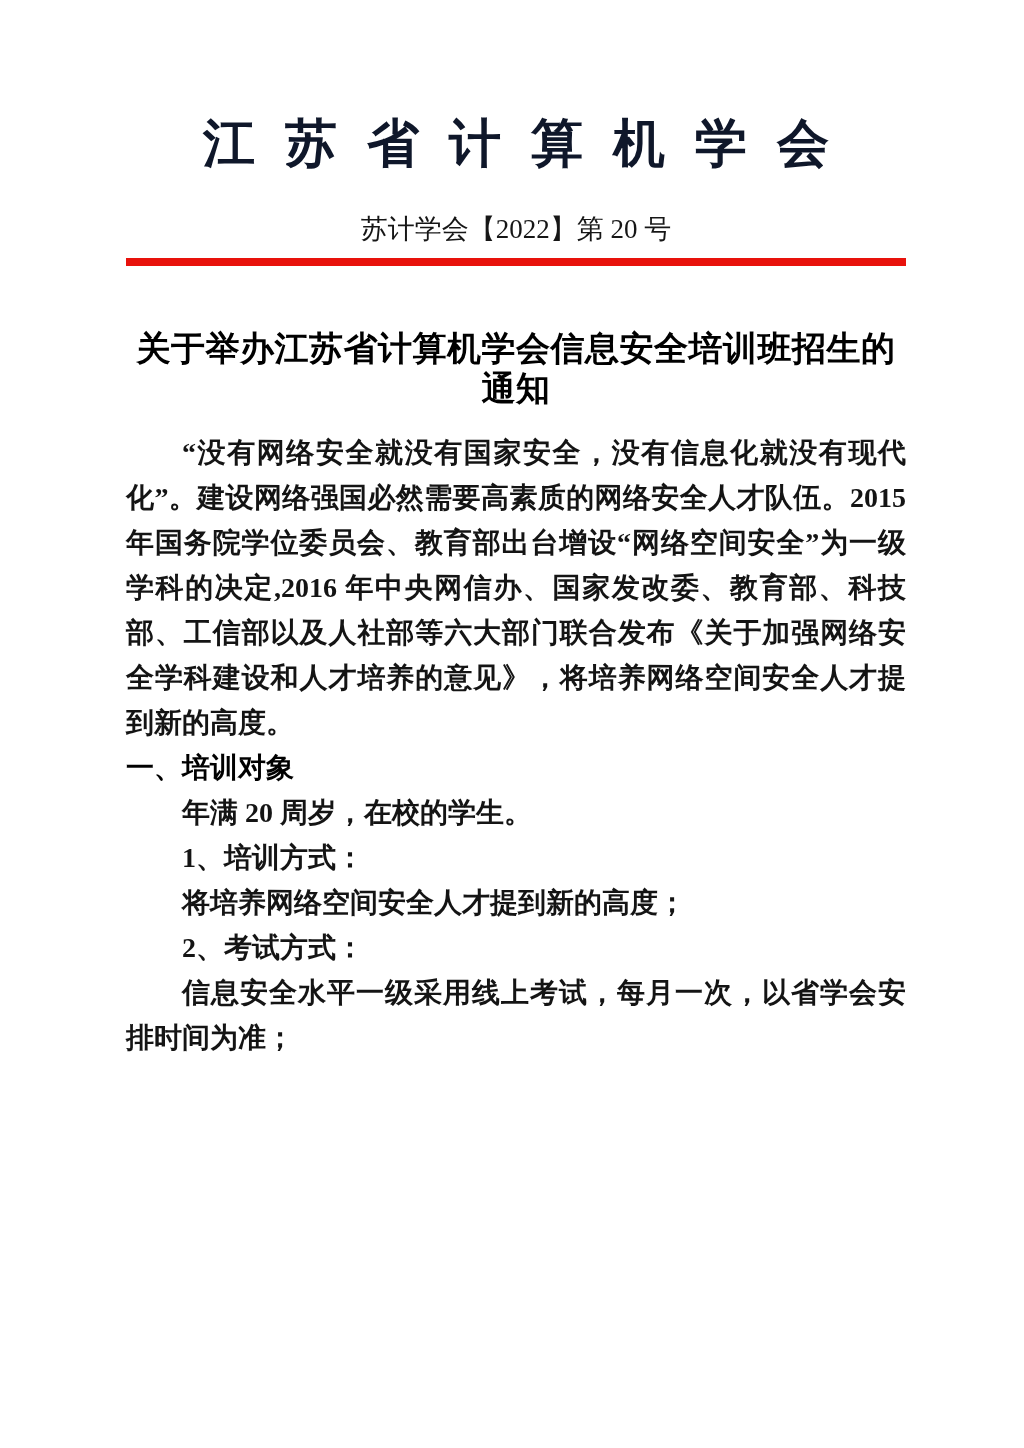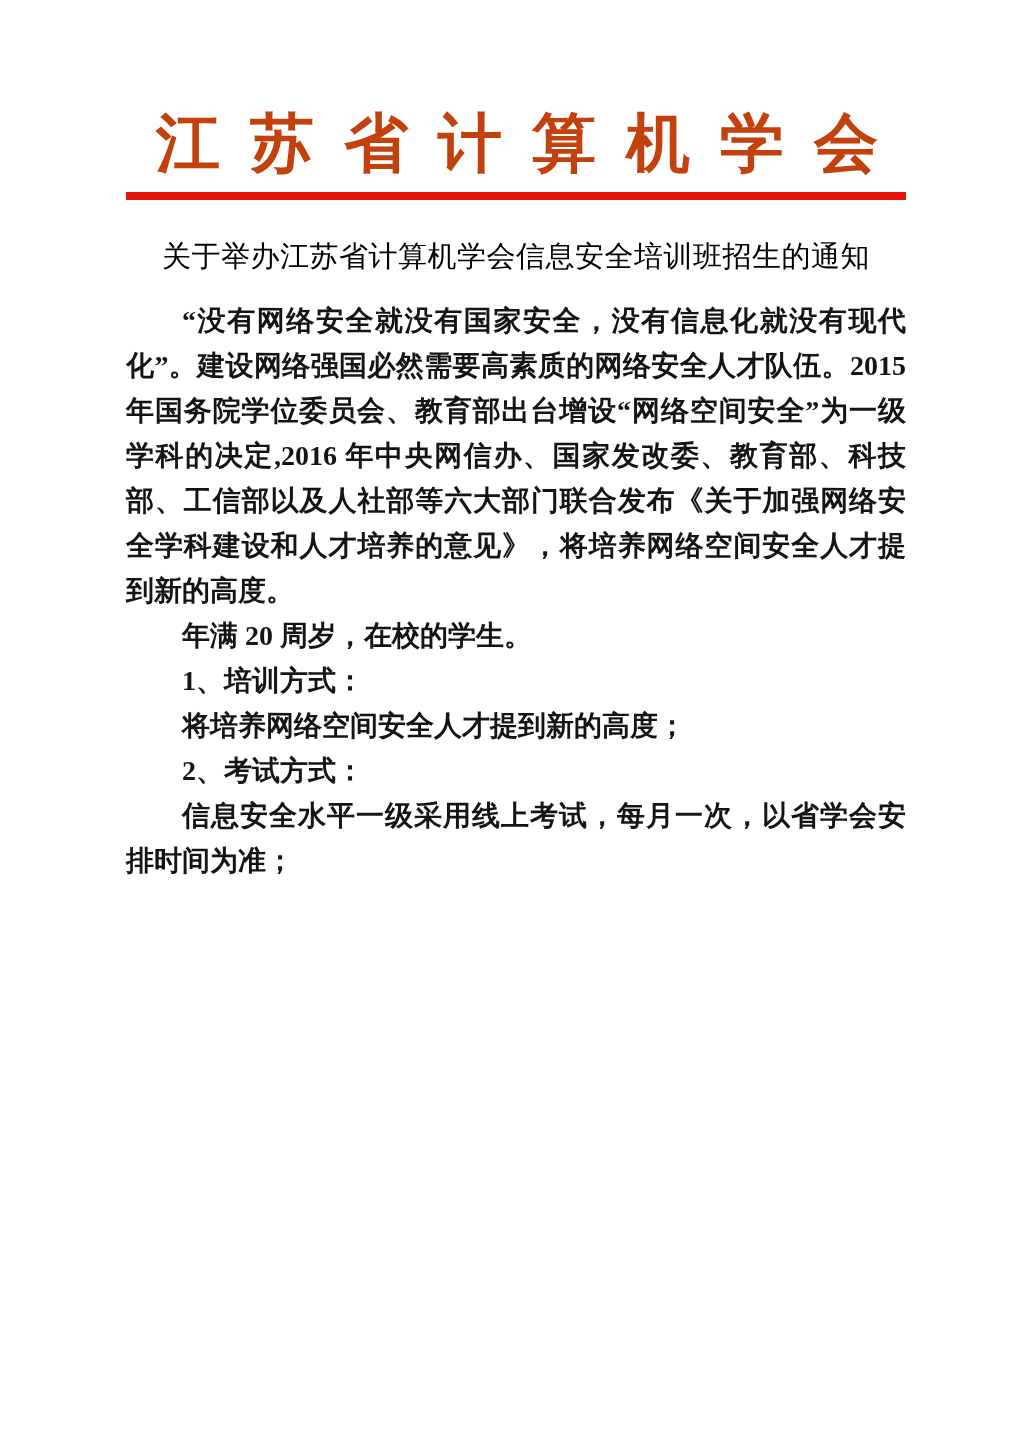--- a/index.html
+++ b/index.html
@@ -14,48 +14,48 @@
   }
   .doc {
     position: absolute;
     left: 126px;
     top: 0;
     width: 780px;
     padding-top: 108px;
   }
   .org-name {
     text-align: center;
-    font-size: 64px;
+    font-size: 52px;
     line-height: 72px;
     font-weight: bold;
     letter-spacing: 30px;
     padding-left: 30px;   
-    color: #c2410c;
+    color: #0f172a;
     white-space: nowrap;
     font-family: "Liberation Serif", "DejaVu Serif", serif;
   }
   .doc-number {
     text-align: center;
     font-size: 27px;
     line-height: 34px;
     margin-top: 32px;
     color: #161616;
   }
   .red-rule {
     margin-top: 12px;
     height: 8px;
     width: 100%;
     background: #e8120c;
   }
   .notice-title {
-    margin-top: 36px;
+    margin-top: 62px;
     text-align: center;
-    font-size: 29px;
+    font-size: 34px;
     line-height: 40px;
-    font-weight: normal;
+    font-weight: bold;
     color: #000000;
     font-family: "Liberation Sans", "DejaVu Sans", sans-serif;
     letter-spacing: 0.5px;
   }
   .body-text {
     margin-top: 22px;
     font-size: 28px;
     line-height: 45px;
     color: #141414;
   }
@@ -72,27 +72,29 @@
     text-align: left;
   }
 </style>
 </head>
 <body>
 
 <div class="doc">
 
   <div class="org-name">江苏省计算机学会</div>
 
+  <div class="doc-number">苏计学会【2022】第 20 号</div>
 
   <div class="red-rule"></div>
 
   <h1 class="notice-title">关于举办江苏省计算机学会信息安全培训班招生的通知</h1>
 
   <div class="body-text">
     <p class="para indent">“没有网络安全就没有国家安全，没有信息化就没有现代化”。建设网络强国必然需要高素质的网络安全人才队伍。2015 年国务院学位委员会、教育部出台增设“网络空间安全”为一级学科的决定,2016 年中央网信办、国家发改委、教育部、科技部、工信部以及人社部等六大部门联合发布《关于加强网络安全学科建设和人才培养的意见》，将培养网络空间安全人才提到新的高度。</p>
+    <p class="para heading">一、培训对象</p>
     <p class="para indent">年满 20 周岁，在校的学生。</p>
     <p class="para indent">1、培训方式：</p>
     <p class="para indent">将培养网络空间安全人才提到新的高度；</p>
     <p class="para indent">2、考试方式：</p>
     <p class="para indent">信息安全水平一级采用线上考试，每月一次，以省学会安排时间为准；</p>
 
   </div>
 
 </div>
 

